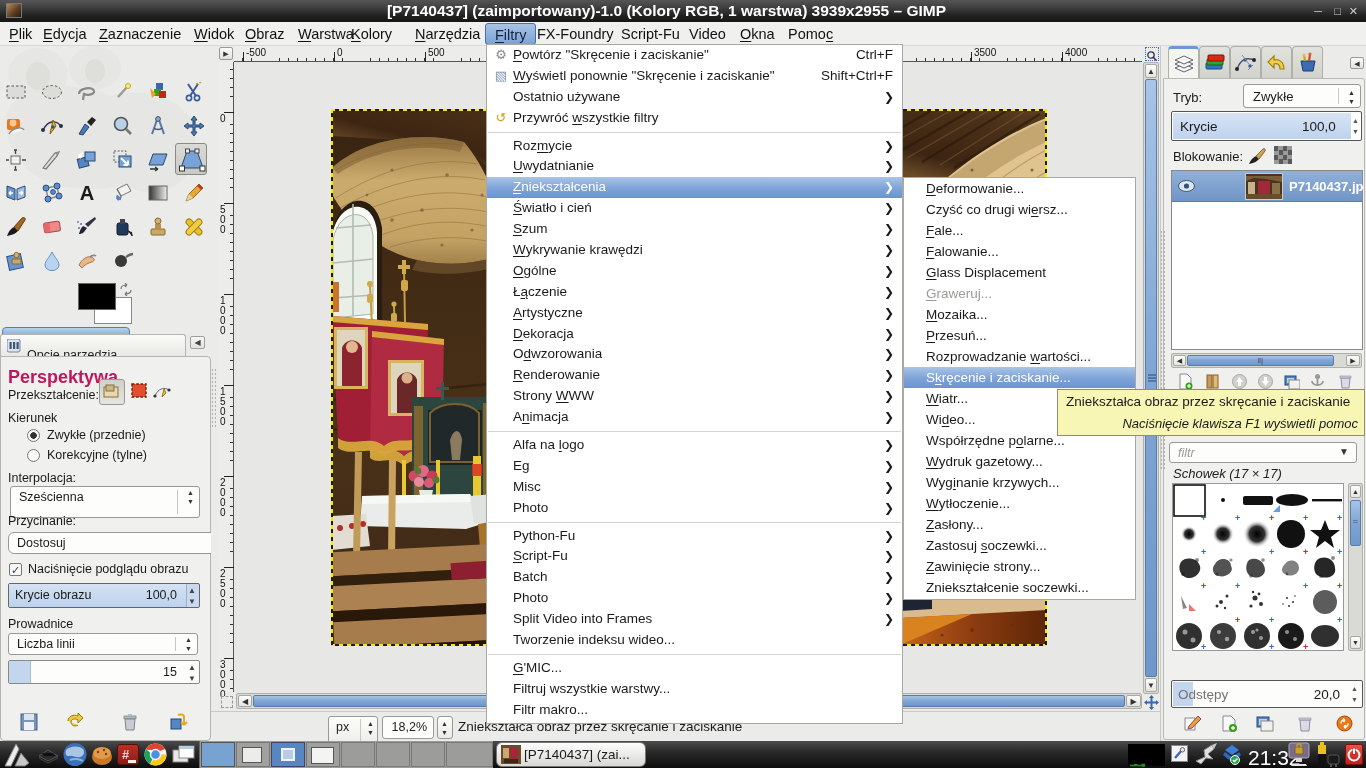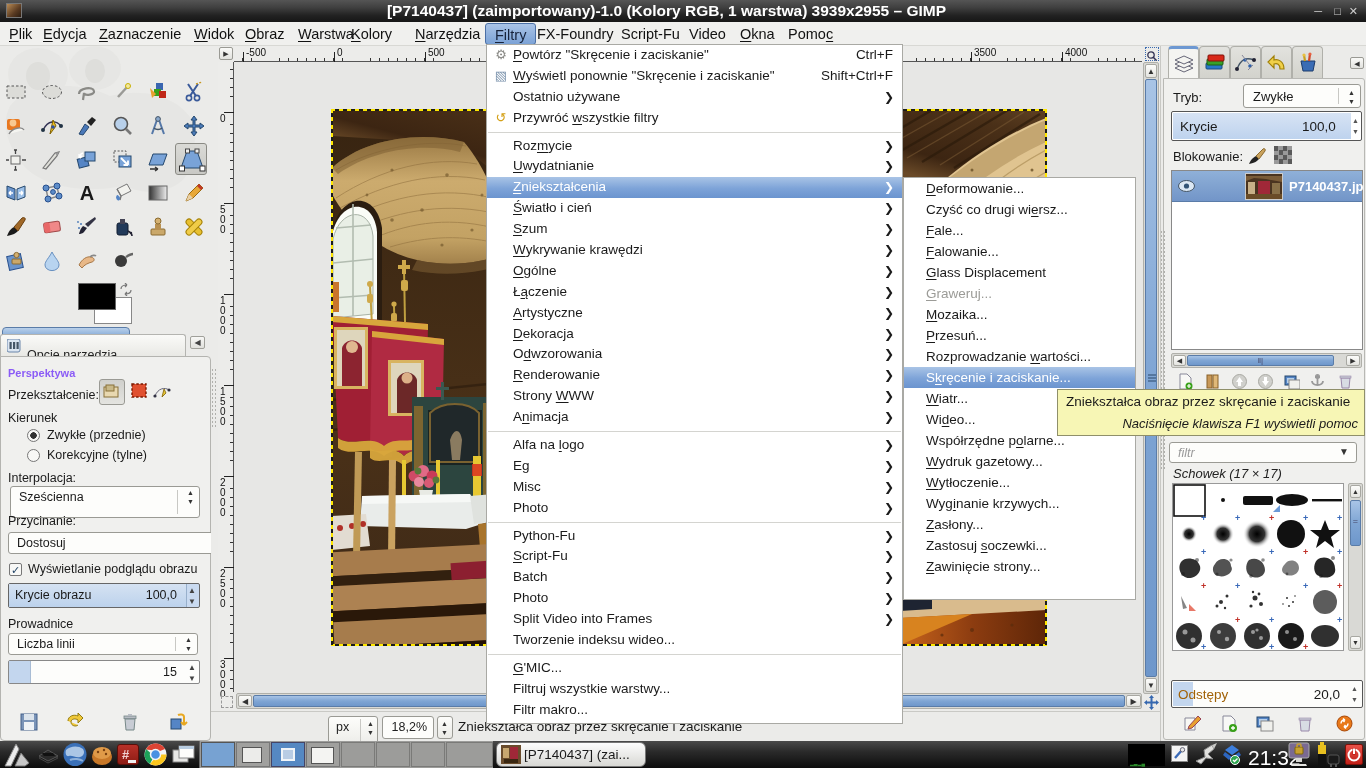--- a/index.html
+++ b/index.html
@@ -299,21 +299,21 @@
      <svg width="15" height="14" style="position:absolute;left:6px;top:4px;">
         <rect x="0" y="0" width="13" height="13" rx="2" fill="#dce6f2" stroke="#6a86aa"></rect>
         <rect x="2.5" y="3" width="2.2" height="7" fill="#456"></rect>
         <rect x="6" y="3" width="2.2" height="7" fill="#456"></rect>
         <rect x="9.5" y="3" width="2.2" height="7" fill="#456"></rect>
       </svg>
      <span style="position:absolute;left:26px;top:13px;font-size:12.5px;color:#222;">Opcje narzędzia</span>
   </div>
   <div class="abs" style="left:190px;top:290px;width:15px;height:13px;background:linear-gradient(#f8f8f6,#e0e0dc);border:1px solid #a0a09a;border-radius:2px;font-size:8px;text-align:center;line-height:12px;color:#444;">◀</div>
   <div class="abs" id="toolopts" style="left:0px;top:310px;width:211px;height:385px;background:#f0f0ee;border:1px solid #b4b4b0;border-radius:0 4px 4px 4px;">
-    <div class="abs" style="left:7px;top:10px;font-size:11px;font-weight:bold;color:#8b5cf6;">Perspektywa</div>
+    <div class="abs" style="left:7px;top:10px;font-size:18px;font-weight:bold;color:#be185d;">Perspektywa</div>
     <div class="abs" style="left:7px;top:31px;font-size:12.5px;color:#1a1a1a;">Przekształcenie:</div>
     <div class="abs" style="left:98px;top:22px;width:26px;height:26px;background:linear-gradient(#d0d0cc,#e4e4e0);border:1px solid #9a9a94;border-radius:3px;">
       <svg width="18" height="16" style="position:absolute;left:3px;top:4px;">
           <rect x="1" y="3" width="14" height="10" fill="#e8d8b0" stroke="#887038"></rect>
           <rect x="3" y="1" width="8" height="6" fill="#c8b888" stroke="#887038"></rect>
         </svg>
     </div>
     <div class="abs" style="left:130px;top:26px;width:17px;height:17px;"><svg width="17" height="17">
           <rect x="1" y="1" width="14" height="13" fill="#e05030" stroke="#7a1800" stroke-dasharray="2.5 1.8" stroke-width="1.4"></rect>
         </svg></div>
@@ -328,27 +328,27 @@
     <div class="abs" style="left:46px;top:71px;font-size:12.5px;color:#1a1a1a;">Zwykłe (przednie)</div>
     <div class="abs" style="left:26px;top:92px;width:13px;height:13px;border:1px solid #777;border-radius:50%;background:#f8f8f6;"></div>
     <div class="abs" style="left:46px;top:91px;font-size:12.5px;color:#1a1a1a;">Korekcyjne (tylne)</div>
     <div class="abs" style="left:7px;top:114px;font-size:12.5px;color:#1a1a1a;">Interpolacja:</div>
     <div class="abs gcombo" style="left:9px;top:129px;width:190px;height:32px;">
         <span style="position:absolute;left:8px;top:3px;">Sześcienna</span>
         <span class="cbsep"></span>
         <span class="updn">▲<br>▼</span>
       </div>
     <div class="abs" style="left:7px;top:157px;font-size:12.5px;color:#1a1a1a;">Przycinanie:</div>
-    <div class="abs gcombo" style="left:7px;top:175px;width:226px;height:22px;">
+    <div class="abs gcombo" style="left:7px;top:175px;width:226px;height:22px;border-radius:6px;">
         <span style="position:absolute;left:8px;top:3px;">Dostosuj</span>
         <span class="cbsep"></span>
         <span class="updn">▲<br>▼</span>
       </div>
     <div class="abs" style="left:8px;top:206px;width:13px;height:13px;background:#f8f8f6;border:1px solid #777;border-radius:2px;color:#246;font-size:11px;line-height:12px;text-align:center;">✓</div>
-    <div class="abs" style="left:27px;top:205px;font-size:12.5px;color:#1a1a1a;">Wyświetlanie podglądu obrazu</div>
+    <div class="abs" style="left:27px;top:205px;font-size:12.5px;color:#1a1a1a;">Naciśnięcie podglądu obrazu</div>
     <div class="abs" style="left:7px;top:226px;width:192px;height:25px;border:1px solid #666;background:#c9daf0;border-radius:2px;">
       <div style="position:absolute;left:0;top:0;bottom:0;width:178px;background:linear-gradient(#d5e2f2,#bcd2ec);border-right:1px solid #98b0cc;"></div>
       <span style="position:absolute;left:6px;top:4px;font-size:12.5px;color:#1a1a1a;">Krycie obrazu</span>
       <span style="position:absolute;right:22px;top:4px;font-size:12.5px;color:#1a1a1a;">100,0</span>
       <span style="position:absolute;right:3px;top:1px;font-size:8px;color:#444;line-height:11px;">▲<br>▼</span>
     </div>
     <div class="abs" style="left:7px;top:260px;font-size:12.5px;color:#1a1a1a;">Prowadnice</div>
     <div class="abs gcombo" style="left:7px;top:276px;width:190px;height:22px;">
         <span style="position:absolute;left:8px;top:3px;">Liczba linii</span>
         <span class="cbsep"></span>
@@ -892,21 +892,21 @@
     <div class="abs" style="left:1px;top:1px;width:11px;height:13px;background:linear-gradient(#fcfcfa,#e4e4e0);border:1px solid #a8a8a2;border-radius:2px;text-align:center;font-size:7px;line-height:12px;color:#333;">▲</div>
     <div class="abs sbthumb" style="left:1px;top:16px;width:11px;height:46px;text-align:center;font-size:9px;line-height:40px;color:#446;">=</div>
     <div class="abs" style="left:1px;bottom:1px;width:11px;height:13px;background:linear-gradient(#fcfcfa,#e4e4e0);border:1px solid #a8a8a2;border-radius:2px;text-align:center;font-size:7px;line-height:12px;color:#333;">▼</div>
   </div>
   <div class="abs gcombo" style="left:12px;top:638px;width:188px;height:21px;">
       <span style="position:absolute;left:8px;top:3px;color:#999;font-style:italic;">proszę wprowadzić etykiety</span>
       <span style="position:absolute;right:7px;top:3px;color:#333;font-size:10px;">▼</span>
     </div>
   <div class="abs" style="left:10px;top:634px;width:192px;height:28px;border:1px solid #555;background:#fdfdfb;border-radius:2px;">
     <div style="position:absolute;left:1px;top:1px;bottom:1px;width:20px;background:#c3d6ee;"></div>
-    <span style="position:absolute;left:6px;top:6px;font-size:13.5px;color:#a16207;">Odstępy</span>
+    <span style="position:absolute;left:6px;top:6px;font-size:13.5px;color:#737373;">Odstępy</span>
     <span style="position:absolute;right:22px;top:6px;font-size:13.5px;color:#1a1a1a;">20,0</span>
     <span style="position:absolute;right:4px;top:2px;font-size:7px;color:#555;line-height:11px;">▲<br>▼</span>
   </div>
   <div class="lbt" style="left:22px;top:668px;"><svg width="19" height="19">
         <path d="M2 4 L12 4 L12 16 L2 16 Z" fill="#f8f8f4" stroke="#889"></path>
         <path d="M6 12 L15 2 L18 5 L9 14 L5 15 Z" fill="#e8a030" stroke="#945"></path>
       </svg></div>
   <div class="lbt" style="left:58px;top:668px;"><svg width="19" height="19">
         <path d="M4 2 L12 2 L16 6 L16 17 L4 17 Z" fill="#f8f8f6" stroke="#889"></path>
         <circle cx="14" cy="14" r="4" fill="#38a018"></circle>
@@ -973,25 +973,26 @@
   <div class="it2"><u>G</u>lass Displacement</div>
   <div class="it2 dis"><u>G</u>raweruj...</div>
   <div class="it2"><u>M</u>ozaika...</div>
   <div class="it2"><u>P</u>rzesuń...</div>
   <div class="it2">Rozprowadzanie <u>w</u>artości...</div>
   <div class="it2 hl">S<u>k</u>ręcenie i zaciskanie...</div>
   <div class="it2"><u>W</u>iatr...</div>
   <div class="it2">Wi<u>d</u>eo...</div>
   <div class="it2">Współrzędne p<u>o</u>larne...</div>
   <div class="it2"><u>W</u>ydruk gazetowy...</div>
+  <div class="it2">Wyg<u>i</u>nanie krzywych...</div>
   <div class="it2"><u>W</u>ytłoczenie...</div>
-  <div class="it2">Wyg<u>i</u>nanie krzywych...</div>
   <div class="it2"><u>Z</u>asłony...</div>
   <div class="it2">Zastosuj <u>s</u>oczewki...</div>
   <div class="it2"><u>Z</u>awinięcie strony...</div>
+  <div class="it2">Zniekształcenie soczewki...</div>
 </div>
 
 <div id="tooltip">
   <div style="padding:4px 8px 0 8px;">Zniekształca obraz przez skręcanie i zaciskanie</div>
   <div style="position:absolute;right:6px;top:26px;font-style:italic;font-size:13px;">Naciśnięcie klawisza F1 wyświetli pomoc</div>
 </div>
 
 <div id="taskbar">
   <div class="abs" style="left:1px;top:0px;width:33px;height:27px;"><svg width="33" height="27">
         <path d="M4 25 L15 3 L18 8 L10 25 Z" fill="#ececec" stroke="#888"></path>

